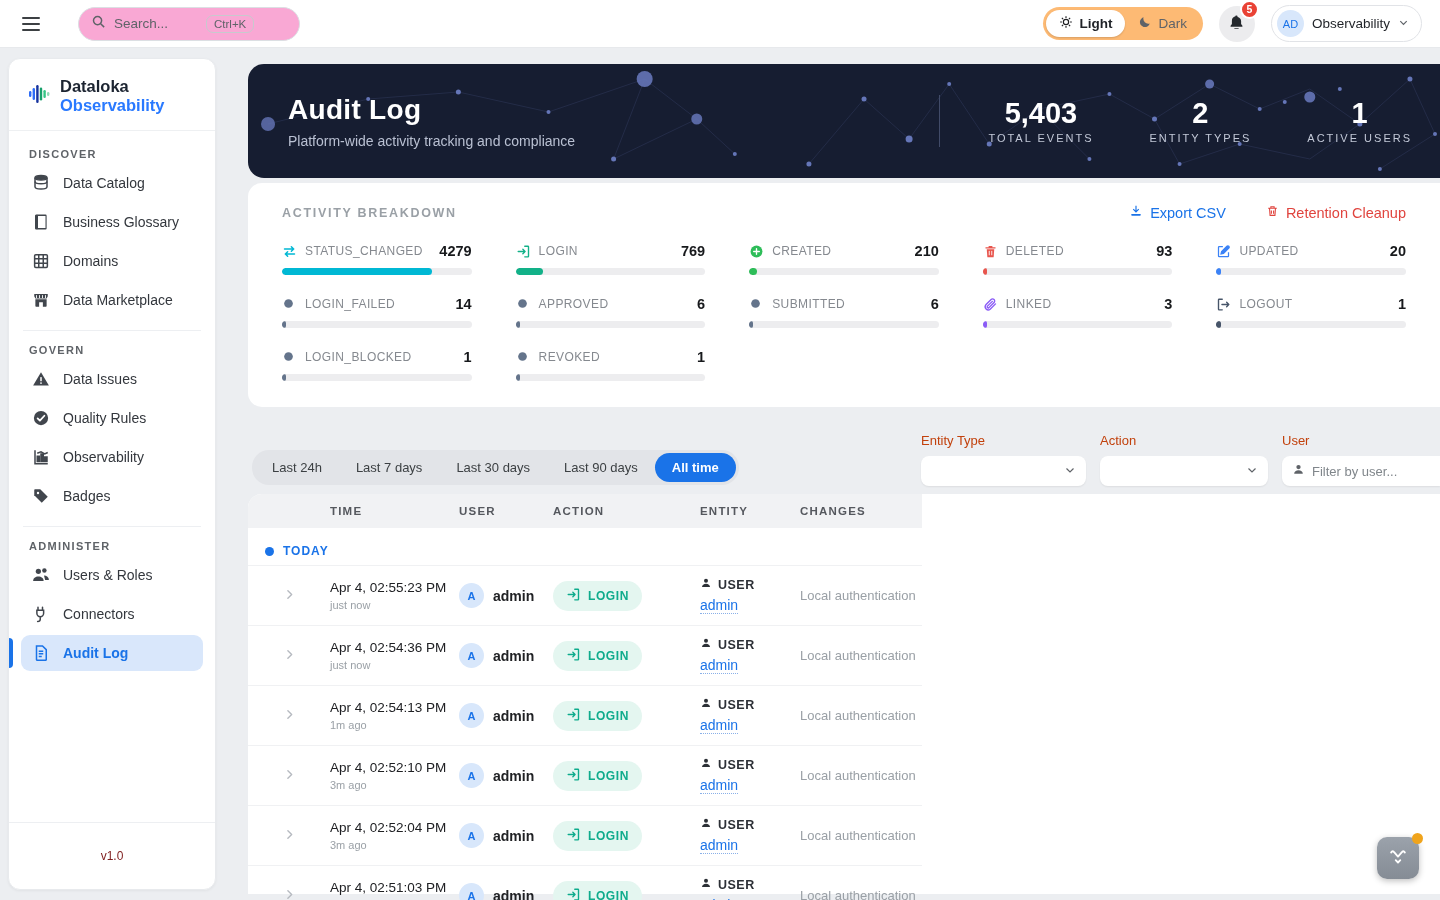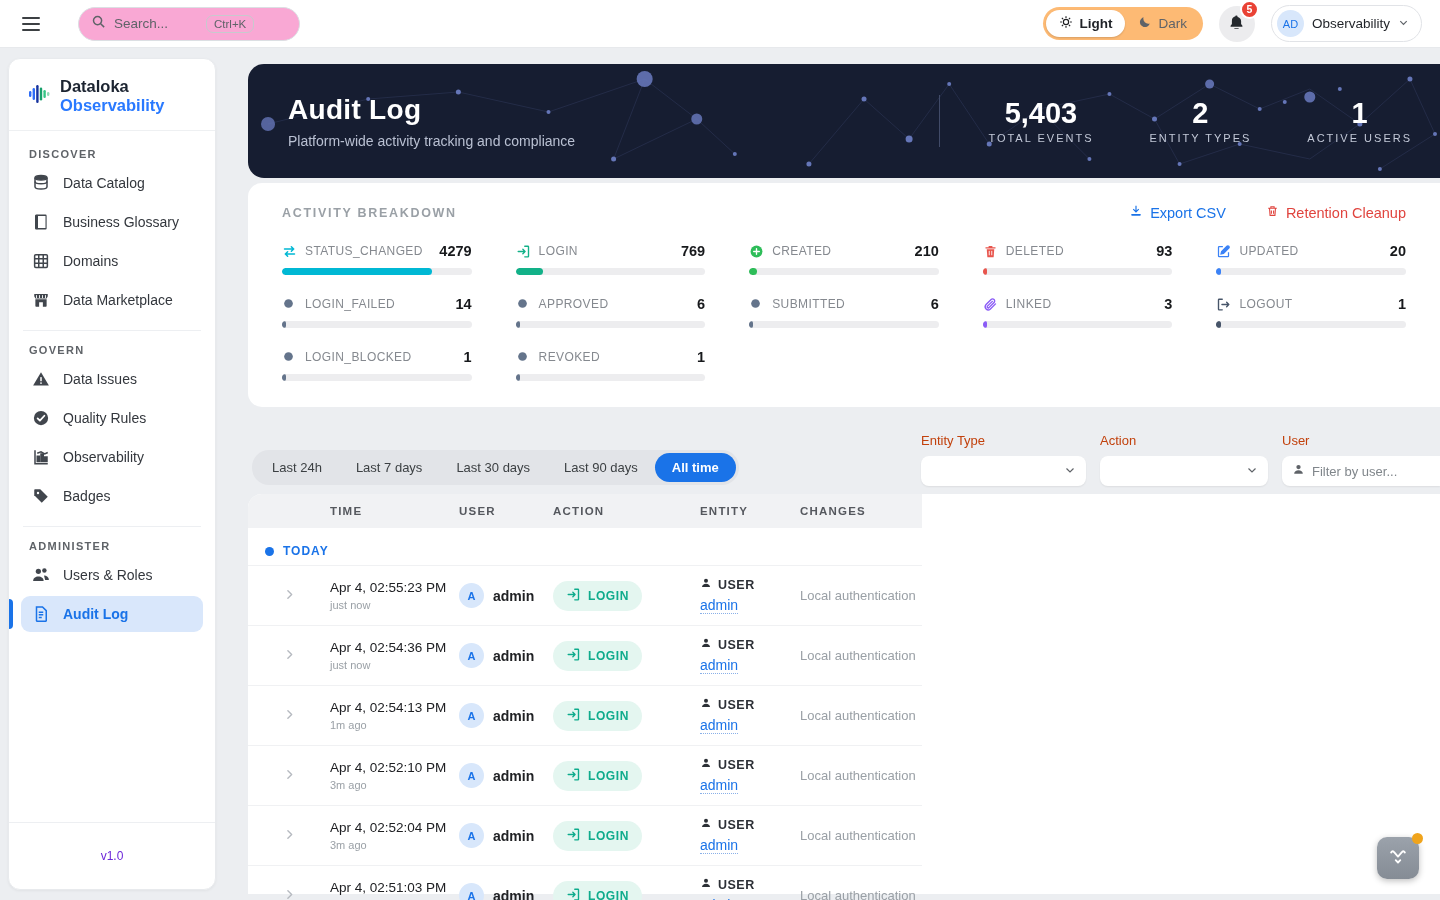--- a/index.html
+++ b/index.html
@@ -43,21 +43,21 @@
   .nav{flex:1;padding:4px 12px;overflow:hidden}
   .nav-title{font-size:11px;font-weight:700;letter-spacing:1.3px;color:#5f6368;margin:13px 8px 5px}
   .nav-divider{height:1px;background:#edeff2;margin:12px 2px 0}
   .nav-item{display:flex;align-items:center;gap:13px;padding:9px 11px;border-radius:9px;font-size:14px;
     color:#33373d;cursor:pointer;margin:3px 0;position:relative}
   .nav-item .ni{width:18px;height:18px;display:flex;color:#41464d}
   .nav-item.active{background:#d9e7fb;color:#1a73e8;font-weight:700}
   .nav-item.active .ni{color:#1a73e8}
   .nav-item.active::before{content:'';position:absolute;left:-12px;top:3px;bottom:3px;width:4px;
     background:#1a73e8;border-radius:0 4px 4px 0}
-  .version{padding:26px;text-align:center;color:#6d28d9;font-size:12px;border-top:1px solid #edeff2}
+  .version{padding:26px;text-align:center;color:#7f1d1d;font-size:12px;border-top:1px solid #edeff2}
 
   
   .main{position:absolute;left:248px;top:64px;right:0;bottom:0}
 
   .banner{height:114px;background:#161d31;border-radius:16px 0 0 16px;position:relative;overflow:hidden;
     display:flex;align-items:center}
   .sky{position:absolute;inset:0;width:100%;height:100%}
   .banner-text{margin-left:40px;position:relative;z-index:2}
   .banner-text h1{font-size:28px;font-weight:800;color:#fff;letter-spacing:.3px;margin-bottom:7px}
   .banner-text p{font-size:14px;color:#b9c0d2}
@@ -276,20 +276,28 @@
       <div class="nav-item">
         <span class="ni">
           <svg width="18" height="18" viewBox="0 0 24 24" fill="currentColor">
             <circle cx="8.5" cy="7" r="3.5"></circle>
             <path d="M1.5 20c0-3.8 3.1-6 7-6s7 2.2 7 6z"></path>
             <circle cx="16.5" cy="6" r="3"></circle>
             <path d="M16 12.8c3.5.2 6.5 2.3 6.5 5.7h-5"></path>
           </svg>
         </span>
       <span>Users &amp; Roles</span>
+      </div>
+      <div class="nav-item">
+        <span class="ni">
+          <svg width="18" height="18" viewBox="0 0 24 24" fill="none" stroke="currentColor" stroke-width="2" stroke-linecap="round">
+            <path d="M8 7V3M14 7V3M6.5 7h9v4a4.5 4.5 0 0 1-9 0zM11 15.5V19c0 2-1.5 3-3.5 3"></path>
+          </svg>
+        </span>
+      <span>Connectors</span>
       </div>
       <div class="nav-item active">
         <span class="ni">
           <svg width="18" height="18" viewBox="0 0 24 24" fill="none" stroke="currentColor" stroke-width="2">
             <path d="M6 2.5h8L19 7.5V21a.5.5 0 0 1-.5.5h-12A.5.5 0 0 1 6 21z"></path>
             <path d="M9 9.5h6M9 13h6M9 16.5h4"></path>
           </svg>
         </span>
       <span>Audit Log</span>
       </div>

